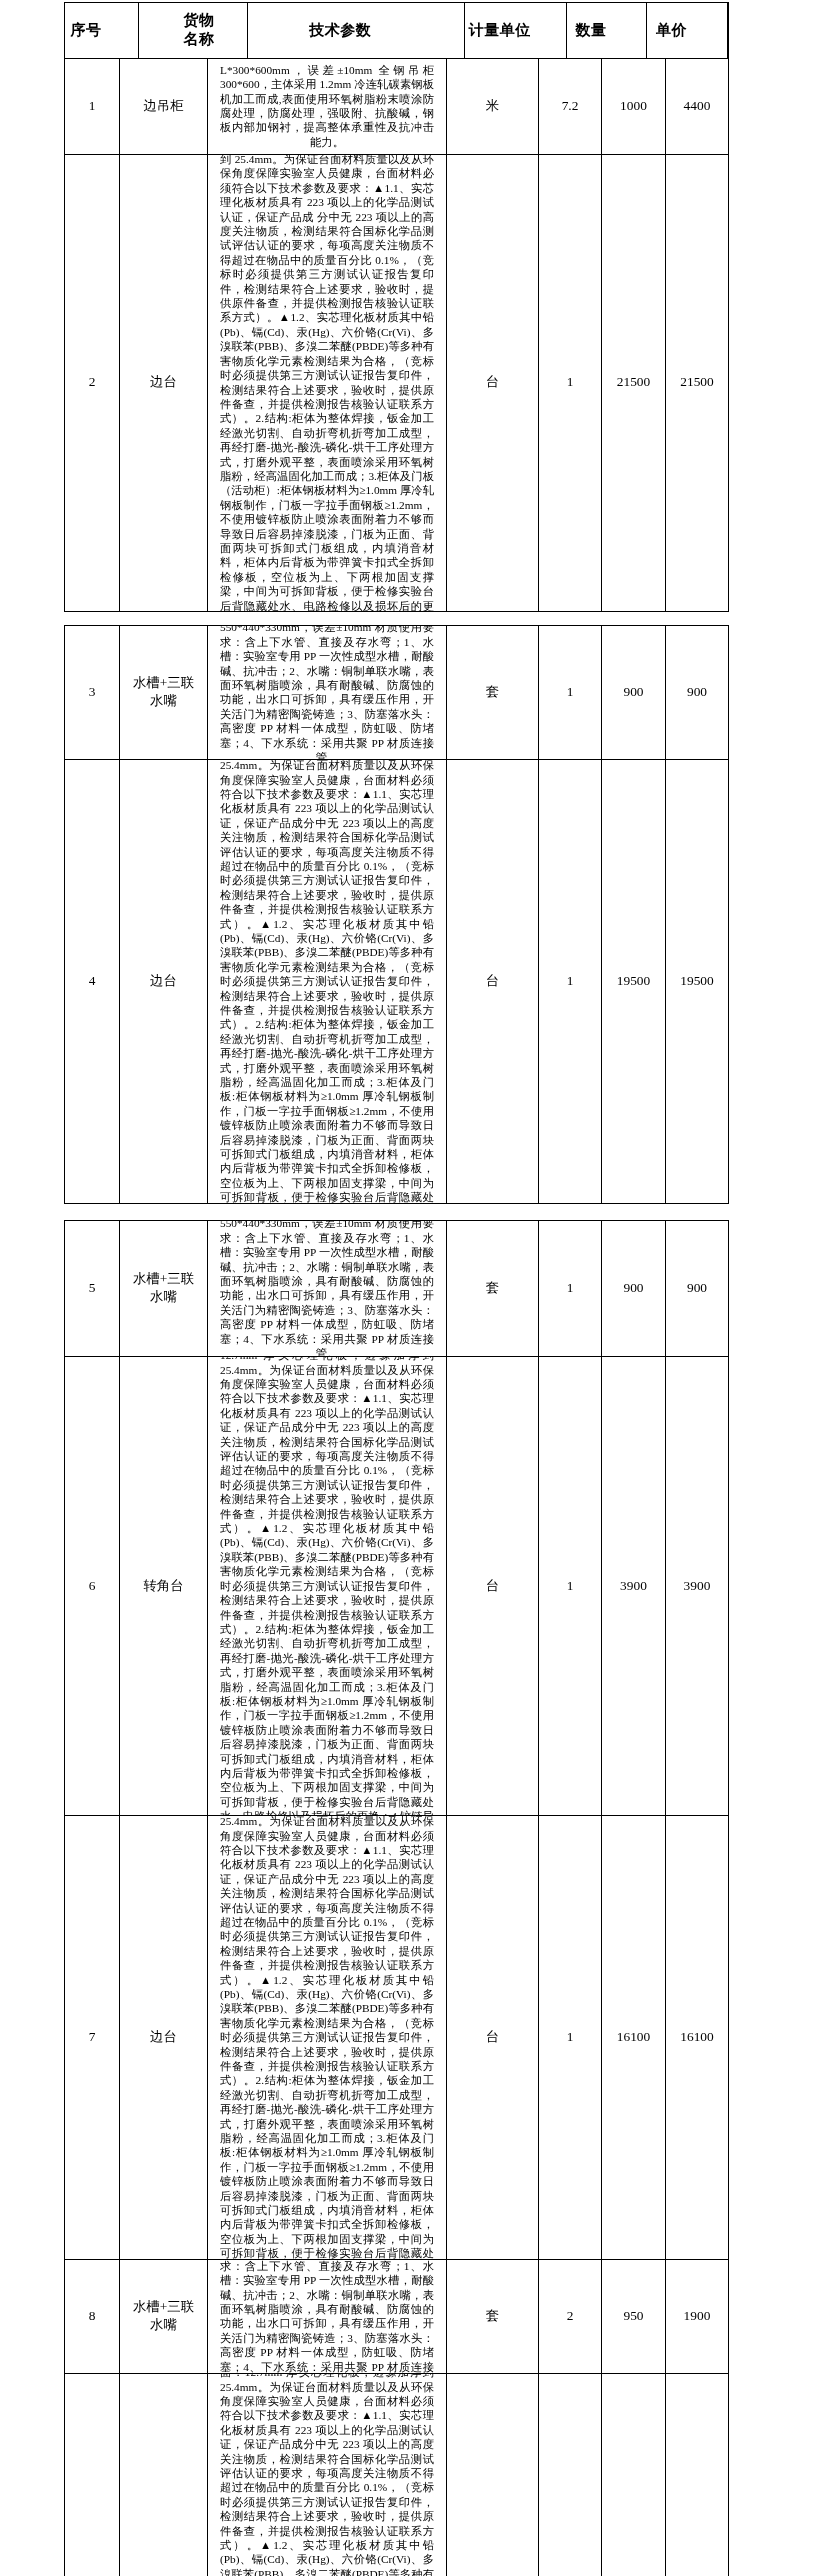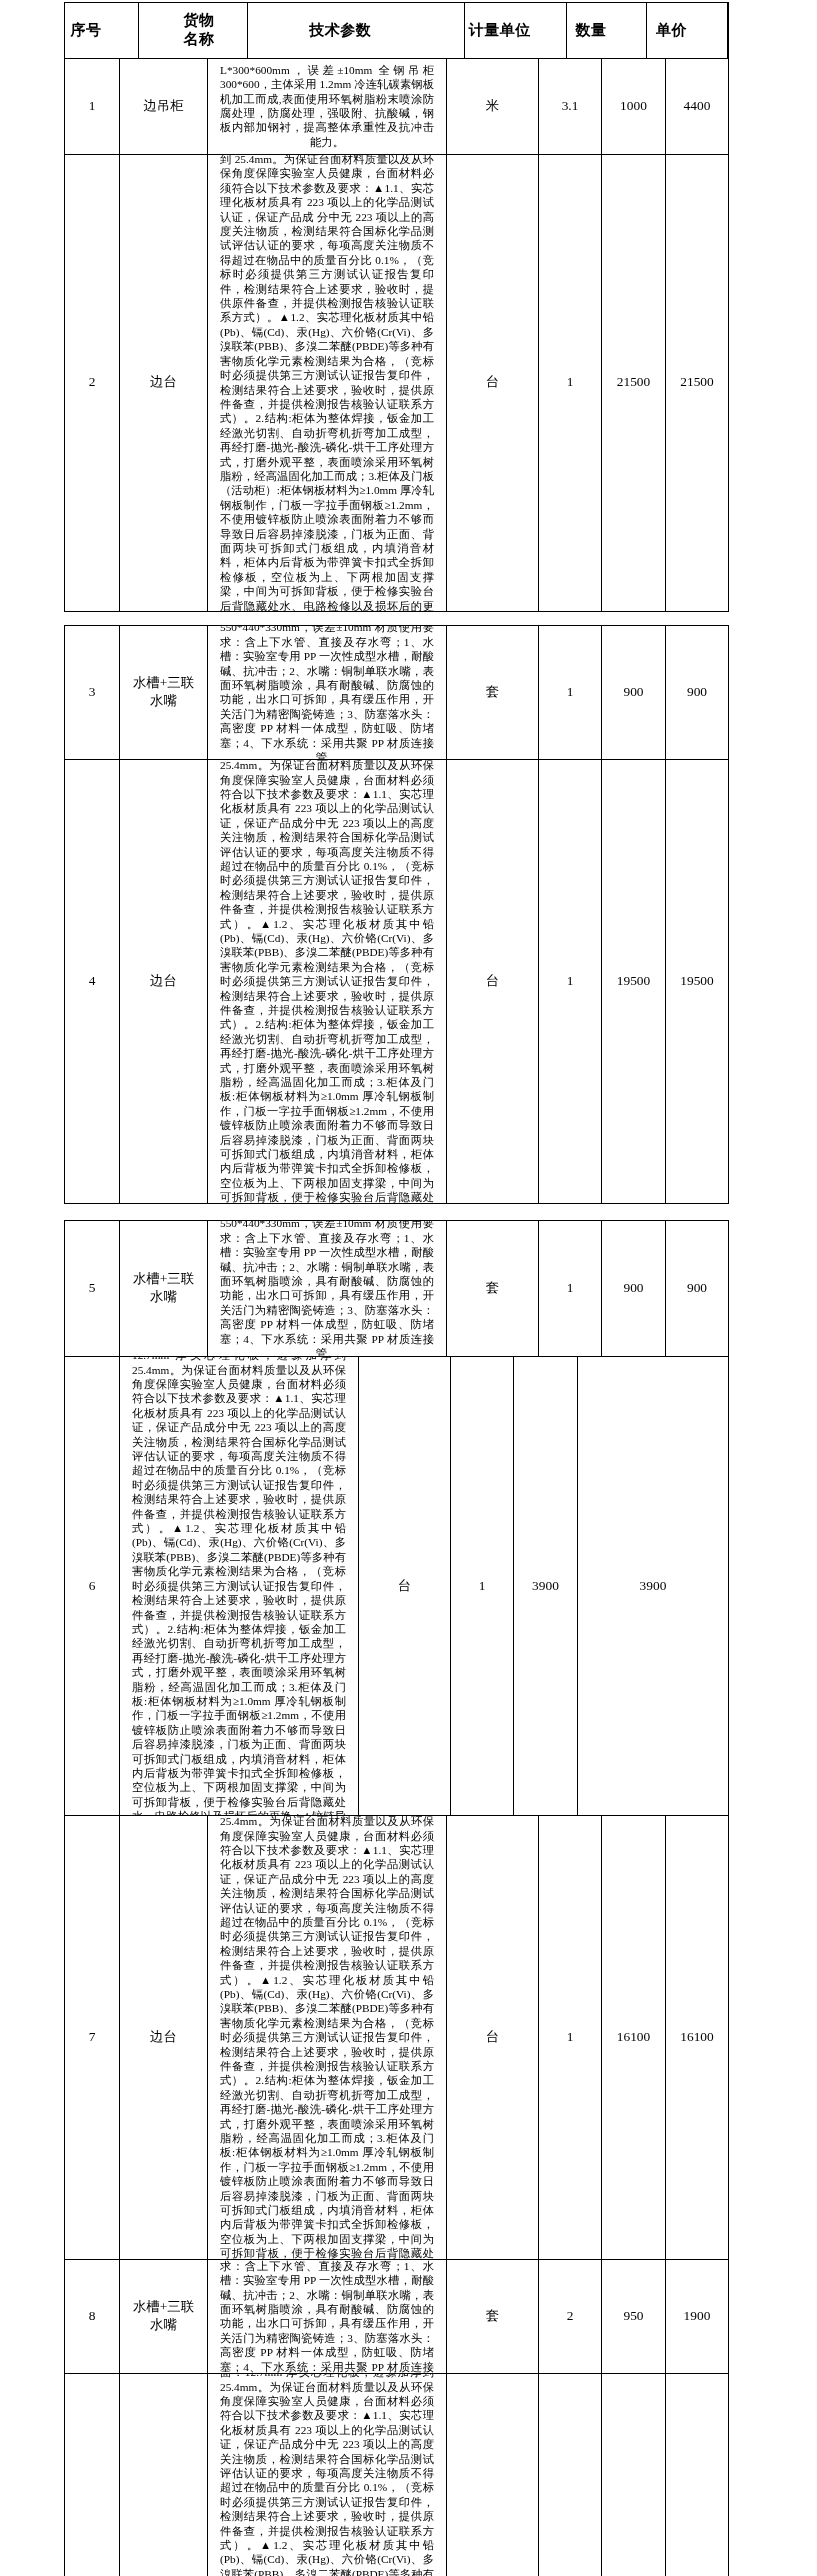--- a/index.html
+++ b/index.html
@@ -59,21 +59,21 @@
           <div class="cell c1 namecell">
             <div>边吊柜</div>
           </div>
           <div class="cell c2 techcell">
             <div class="txt">L*300*600mm，误差±10mm 全钢吊柜 300*600，主体采用 1.2mm 冷连轧碳素钢板机加工而成,表面使用环氧树脂粉末喷涂防腐处理，防腐处理，强吸附、抗酸碱，钢板内部加钢衬，提高整体承重性及抗冲击能力。</div>
           </div>
           <div class="cell c3 numcell">
             <div>米</div>
           </div>
           <div class="cell c4 numcell">
-            <div>3.1</div>
+            <div>7.2</div>
           </div>
           <div class="cell c5 numcell">
             <div>1000</div>
           </div>
           <div class="cell c6 numcell">
             <div>4400</div>
           </div>
         </div>
         <div class="row" style="height: 457px;">
           <div class="cell c0 numcell">
@@ -170,20 +170,23 @@
           <div class="cell c5 numcell">
             <div>900</div>
           </div>
           <div class="cell c6 numcell">
             <div>900</div>
           </div>
         </div>
         <div class="row" style="height: 459px;">
           <div class="cell c0 numcell">
             <div>6</div>
+          </div>
+          <div class="cell c1 namecell">
+            <div>转角台</div>
           </div>
           <div class="cell c2 techcell">
             <div class="txt">1000*1000*800mm，误差±10mm1.台面：12.7mm 厚实芯理化板，边缘加厚到 25.4mm。为保证台面材料质量以及从环保角度保障实验室人员健康，台面材料必须符合以下技术参数及要求：▲1.1、实芯理化板材质具有 223 项以上的化学品测试认证，保证产品成分中无 223 项以上的高度关注物质，检测结果符合国标化学品测试评估认证的要求，每项高度关注物质不得超过在物品中的质量百分比 0.1%，（竞标时必须提供第三方测试认证报告复印件，检测结果符合上述要求，验收时，提供原件备查，并提供检测报告核验认证联系方式）。▲1.2、实芯理化板材质其中铅(Pb)、镉(Cd)、汞(Hg)、六价铬(Cr(Vi)、多溴联苯(PBB)、多溴二苯醚(PBDE)等多种有害物质化学元素检测结果为合格，（竞标时必须提供第三方测试认证报告复印件，检测结果符合上述要求，验收时，提供原件备查，并提供检测报告核验认证联系方式）。2.结构:柜体为整体焊接，钣金加工经激光切割、自动折弯机折弯加工成型，再经打磨-抛光-酸洗-磷化-烘干工序处理方式，打磨外观平整，表面喷涂采用环氧树脂粉，经高温固化加工而成；3.柜体及门板:柜体钢板材料为≥1.0mm 厚冷轧钢板制作，门板一字拉手面钢板≥1.2mm，不使用镀锌板防止喷涂表面附着力不够而导致日后容易掉漆脱漆，门板为正面、背面两块可拆卸式门板组成，内填消音材料，柜体内后背板为带弹簧卡扣式全拆卸检修板，空位板为上、下两根加固支撑梁，中间为可拆卸背板，便于检修实验台后背隐藏处水、电路检修以及损坏后的更换；4.铰链导轨：45mm 宽三节滚珠导轨，不锈钢合页。</div>
           </div>
           <div class="cell c3 numcell">
             <div>台</div>
           </div>
           <div class="cell c4 numcell">
             <div>1</div>
           </div>

